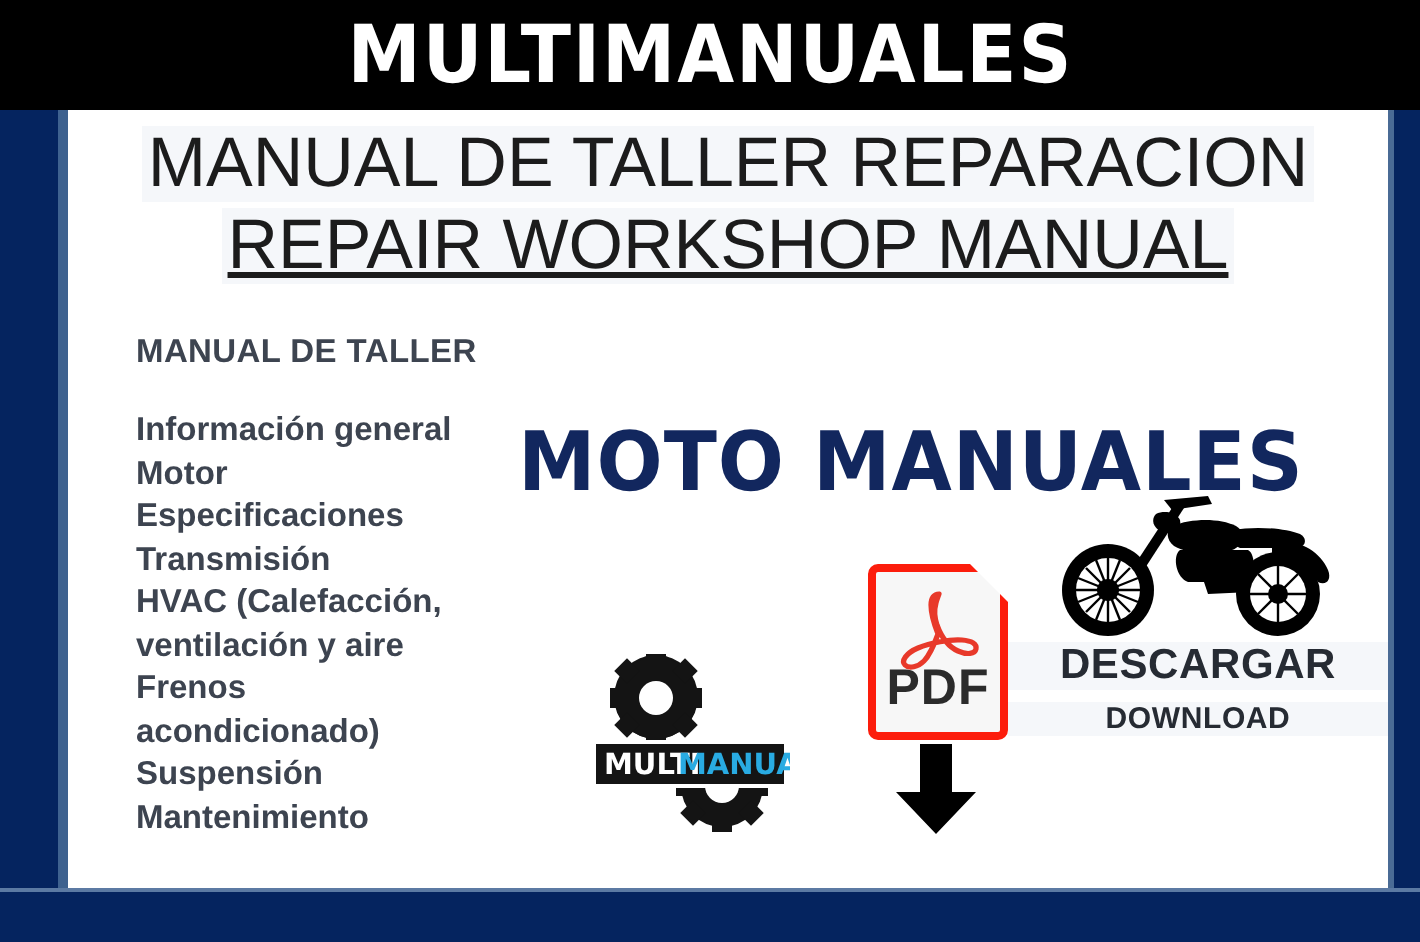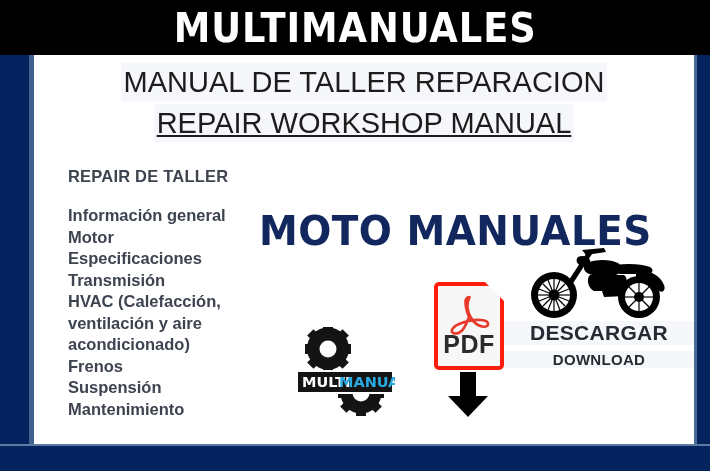--- a/index.html
+++ b/index.html
@@ -96,21 +96,21 @@
   .title-block {
     position: absolute;
     left: 0; top: 8px;
     width: 660px;
     text-align: center;
   }
   .title-line {
     display: inline-block;
     color: #1c1c1c;
     background: #f5f7fa;
-    font-size: 29px;
+    font-size: 35px;
     font-weight: normal;
     letter-spacing: 0px;
     line-height: 38px;
     white-space: nowrap;
     padding: 0 3px;
   }
   .title-line.second {
     margin-top: 3px;
     text-decoration: underline;
   }
@@ -244,30 +244,30 @@
   <div class="frame-bottom-edge"></div>
   <div class="frame-bottom"></div>
 
   <div class="content">
 
     <div class="title-block">
       <div class="title-line">MANUAL DE TALLER REPARACION</div><br>
       <div class="title-line second">REPAIR WORKSHOP MANUAL</div>
     </div>
 
-    <div class="manual-heading">REPAIR DE TALLER</div>
+    <div class="manual-heading">MANUAL DE TALLER</div>
 
     <div class="manual-list">
       <span class="li">Información general</span>
       <span class="li">Motor</span>
       <span class="li">Especificaciones</span>
       <span class="li">Transmisión</span>
       <span class="li">HVAC (Calefacción, ventilación y aire</span>
+      <span class="li">Frenos</span>
       <span class="li">acondicionado)</span>
-      <span class="li">Frenos</span>
       <span class="li">Suspensión</span>
       <span class="li">Mantenimiento</span>
     </div>
 
     <div class="wordmark">MOTO MANUALES</div>
 
     <div class="gear-logo">
       <svg width="100" height="95" viewBox="0 0 100 95" xmlns="http://www.w3.org/2000/svg">
 
         <g fill="#141414" transform="translate(33,27)">

